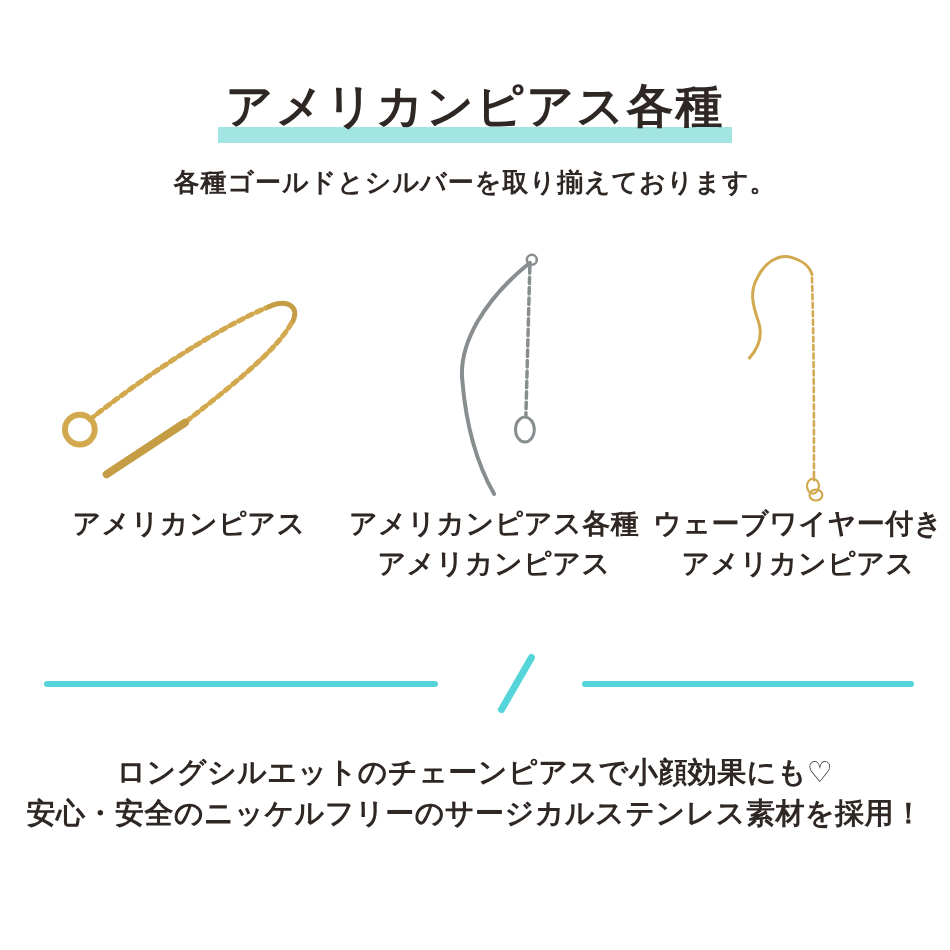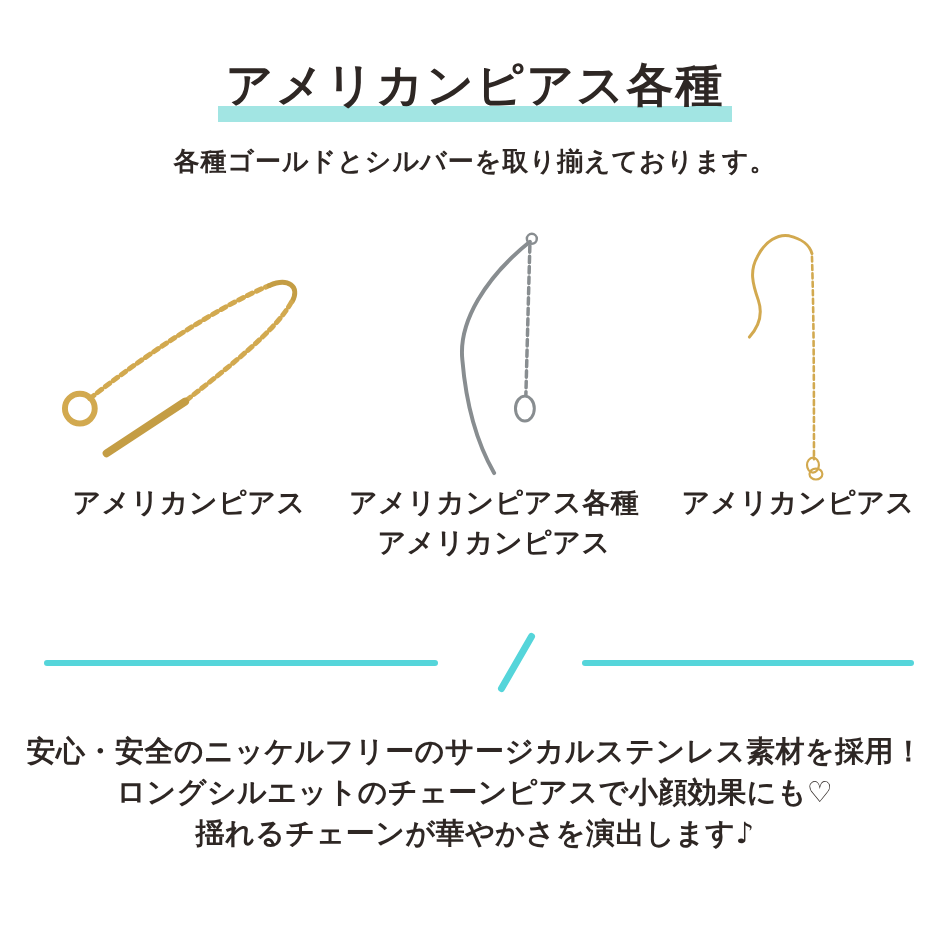--- a/index.html
+++ b/index.html
@@ -3,21 +3,21 @@
 <meta charset="utf-8">
 <style>
   * { margin:0; padding:0; box-sizing:border-box; }
   html,body { background:#ffffff; }
   body {
     width:950px; height:950px; overflow:hidden;
     font-family:"DejaVu Sans","Liberation Sans",sans-serif;
   }
   .page {
     position:relative; width:950px; height:694px;
-    color:var(--text,#2e2724); background:#fff;
+    color:var(--text,#2e2724); background:#fff;margin-top:21px;
   }
   
   header { text-align:center; padding-top:56px; }
   h1 {
     font-size:47px; font-weight:800; letter-spacing:2px; line-height:1.25;
   }
   .hl {
     display:inline-block;
     background-image:linear-gradient(to top, var(--highlight,#a2e5e3) 16px, transparent 16px);
     padding:0 8px 7px 8px;
@@ -114,31 +114,31 @@
       <svg class="img-right" width="200" height="270" viewBox="0 0 200 270" aria-hidden="true">
 
         <path d="M 41 125 C 49 116 55 103 50 88 C 44 71 41 58 49 44 C 57 28 70 21 81 23 C 94 26 102 33 104 41" class="gold-stroke" stroke-width="3" stroke-linecap="round"></path>
 
         <path d="M 104 44 C 106 110 106 180 106 248" class="gold-stroke" stroke-width="2.6" stroke-linecap="round" stroke-dasharray="5 3.5"></path>
 
         <ellipse cx="105" cy="254" rx="6" ry="7.5" class="gold-stroke" stroke-width="2.2"></ellipse>
         <ellipse cx="108" cy="263" rx="6.5" ry="5.5" class="gold-stroke" stroke-width="2.2"></ellipse>
       </svg>
       <figcaption>
+        <p>ウェーブワイヤー付き</p>
         <p>アメリカンピアス</p>
       </figcaption>
     </figure>
 
   </section>
 
   <div class="divider">
     <span class="d-line d-left"></span>
     <span class="d-slash"></span>
     <span class="d-line d-right"></span>
   </div>
 
   <section class="desc">
+    <p>ロングシルエットのチェーンピアスで小顔効果にも♡</p>
     <p>安心・安全のニッケルフリーのサージカルステンレス素材を採用！</p>
-    <p>ロングシルエットのチェーンピアスで小顔効果にも♡</p>
-    <p>揺れるチェーンが華やかさを演出します♪</p>
   </section>
 
 </div>
 
 </body></html>

